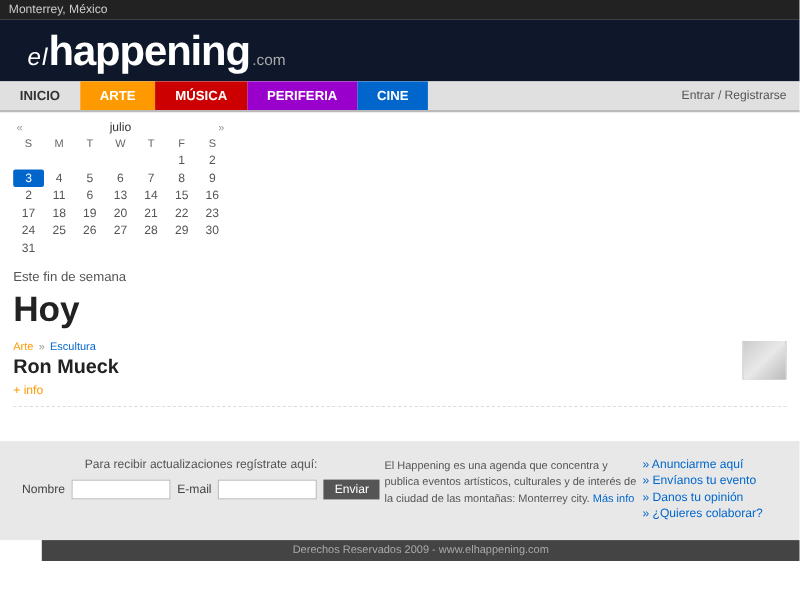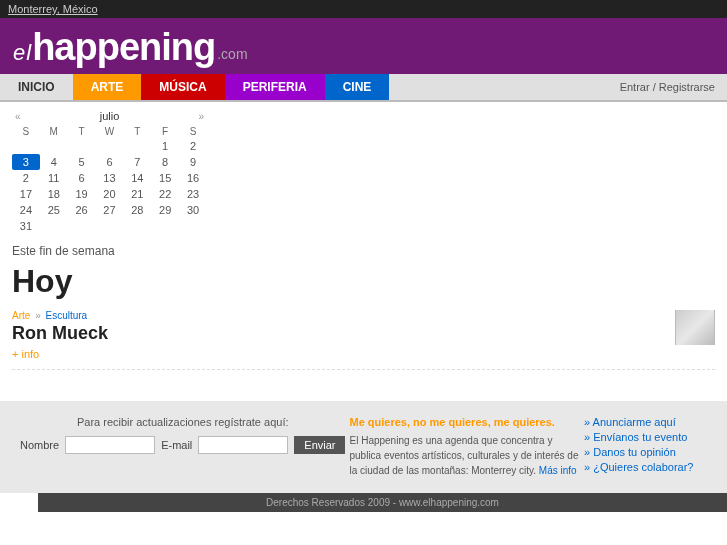--- a/index.html
+++ b/index.html
@@ -10,27 +10,26 @@
       color: #333;
       width: 727px;
     }
 
     
     .top-bar {
       background: #222;
       color: #ccc;
       font-size: 11px;
       padding: 3px 8px;
-      text-decoration: underline;
     }
 
     
     .header {
-      background: #701a75;
-      padding: 10px 13px 8px;
+      background: #0f172a;
+      padding: 10px 25px 8px;
     }
     .logo-container {
       display: flex;
       align-items: baseline;
     }
     .logo-el {
       color: #fff;
       font-size: 22px;
       font-style: italic;
       font-weight: normal;
@@ -422,21 +421,20 @@
     <div class="footer-form">
       <label>Nombre</label>
       <input type="text" style="">
       <label>E-mail</label>
       <input type="text" style="">
       <button>Enviar</button>
     </div>
   </div>
 
   <div class="footer-middle">
-    <div class="footer-middle-title">Me quieres, no me quieres, me quieres.</div>
     <div class="footer-middle-text">
       <span>El Happening es una agenda que concentra y publica eventos artísticos, culturales y de interés de la ciudad de las montañas: Monterrey city.</span>
       <a>Más info</a>
     </div>
   </div>
 
   <div class="footer-right">
     <a>» Anunciarme aquí</a>
     <a>» Envíanos tu evento</a>
     <a>» Danos tu opinión</a>

